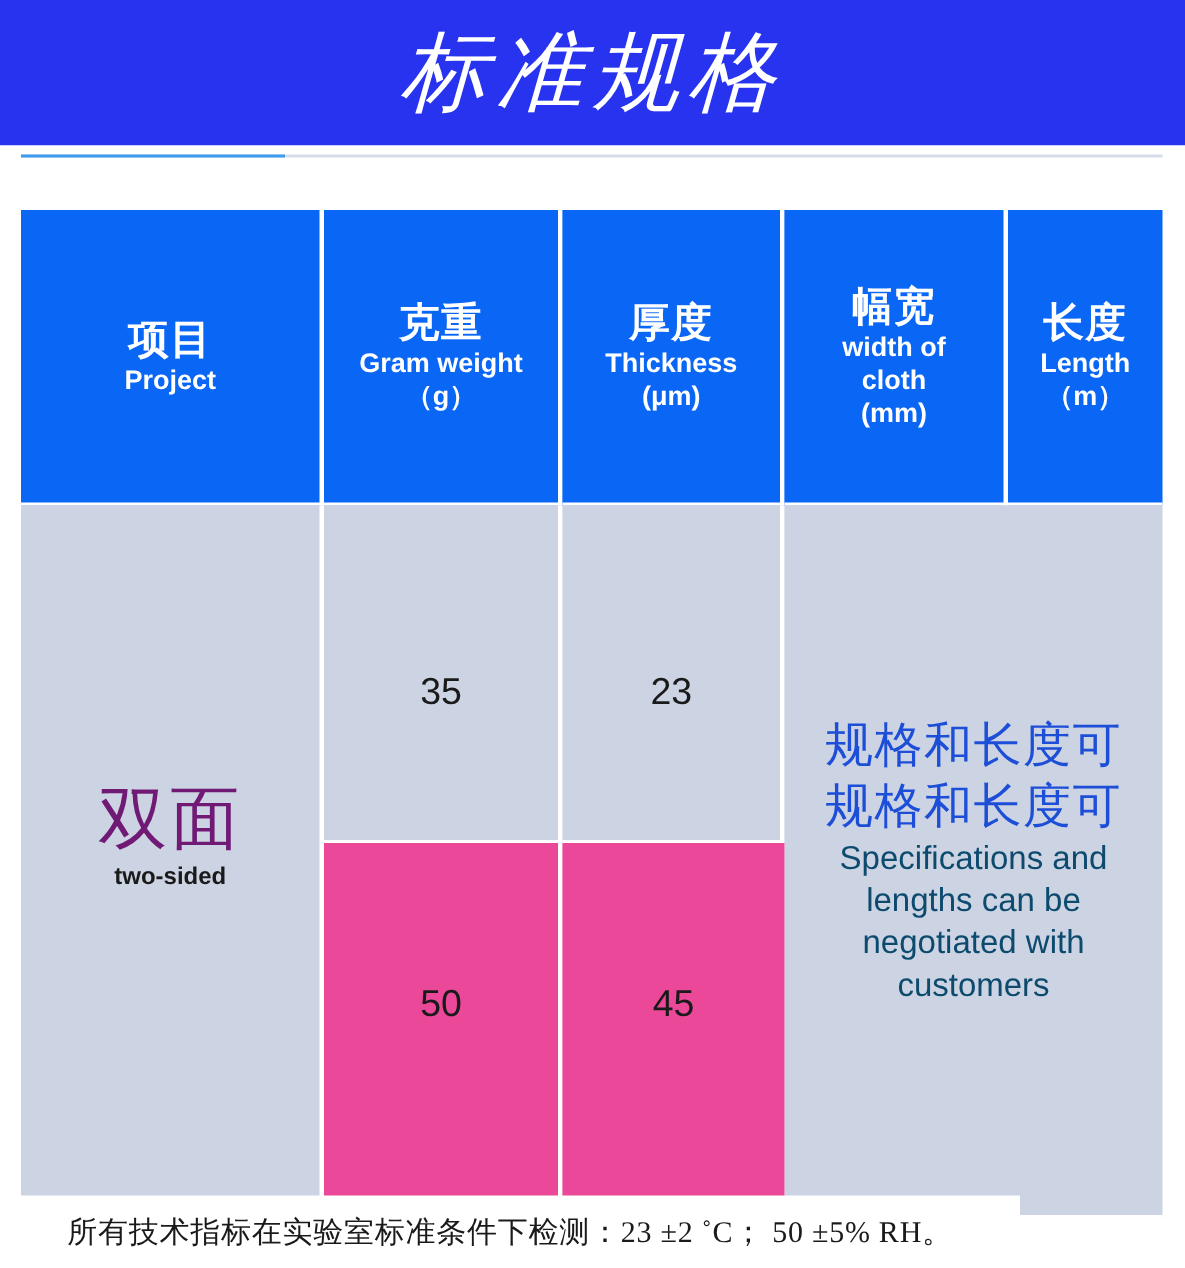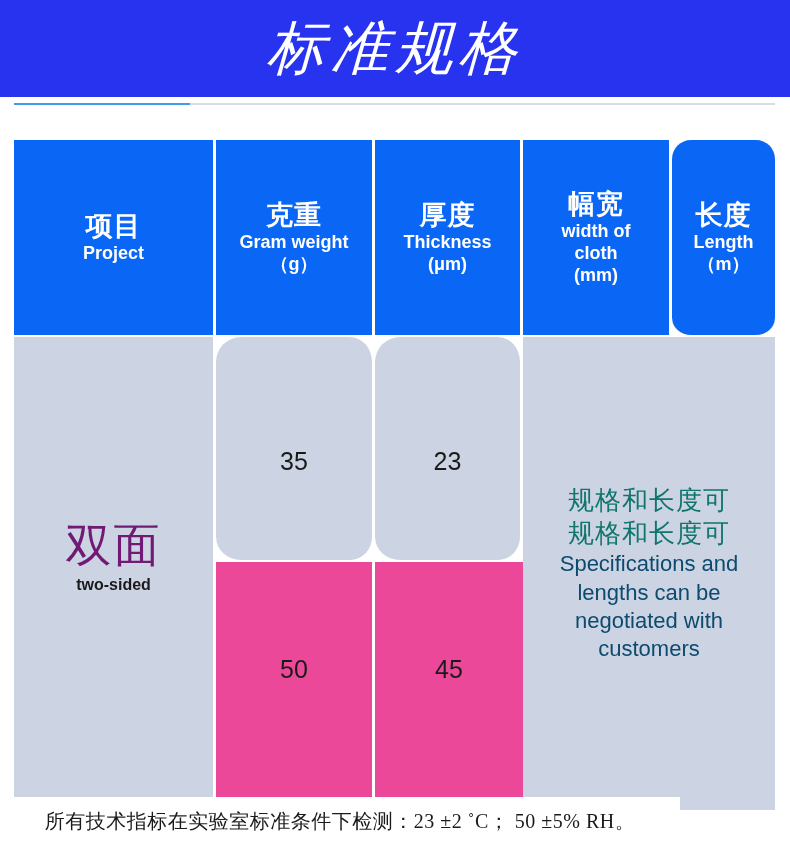--- a/index.html
+++ b/index.html
@@ -86,21 +86,20 @@
     background: #0a66f5;
     color: #ffffff;
     height: 197px;
     border-right: 3px solid #ffffff;
     border-bottom: 2px solid #ffffff;
     box-sizing: border-box;
     padding: 4px 4px;
   }
   .spec-table thead th:last-child {
     border-right: none;
-    border-radius: 19px;
   }
   .th-cn {
     display: block;
     font-size: 27px;
     font-weight: 700;
     line-height: 1.22;
     letter-spacing: 1px;
   }
   .th-en {
     display: block;
@@ -135,36 +134,36 @@
     color: #1a1a1a;
     line-height: 1.6;
   }
   .num {
     font-size: 25px;
     color: #1a1a1a;
     font-weight: 400;
   }
   .note-cn {
     display: block;
-    font-size: 26px;
-    color: #0f766e;
+    font-size: 32px;
+    color: #1d4ed8;
     line-height: 1.28;
     letter-spacing: 1px;
   }
   .note-en {
     display: block;
     font-size: 22px;
     color: #0c4a6e;
     line-height: 1.28;
     font-weight: 400;
   }
 
   
   .v-bottomish { vertical-align: bottom; padding-bottom: 28px !important; }
-  .v-topish    { vertical-align: top;    padding-top: 26px !important; border-radius: 25px; }
+  .v-topish    { vertical-align: top;    padding-top: 26px !important; }
   .v-lowish    { vertical-align: bottom; padding-bottom: 34px !important; }
 
   
   .footer {
     position: absolute;
     left: 0;
     top: 797px;
     width: 680px;
     height: 48px;
     display: flex;

